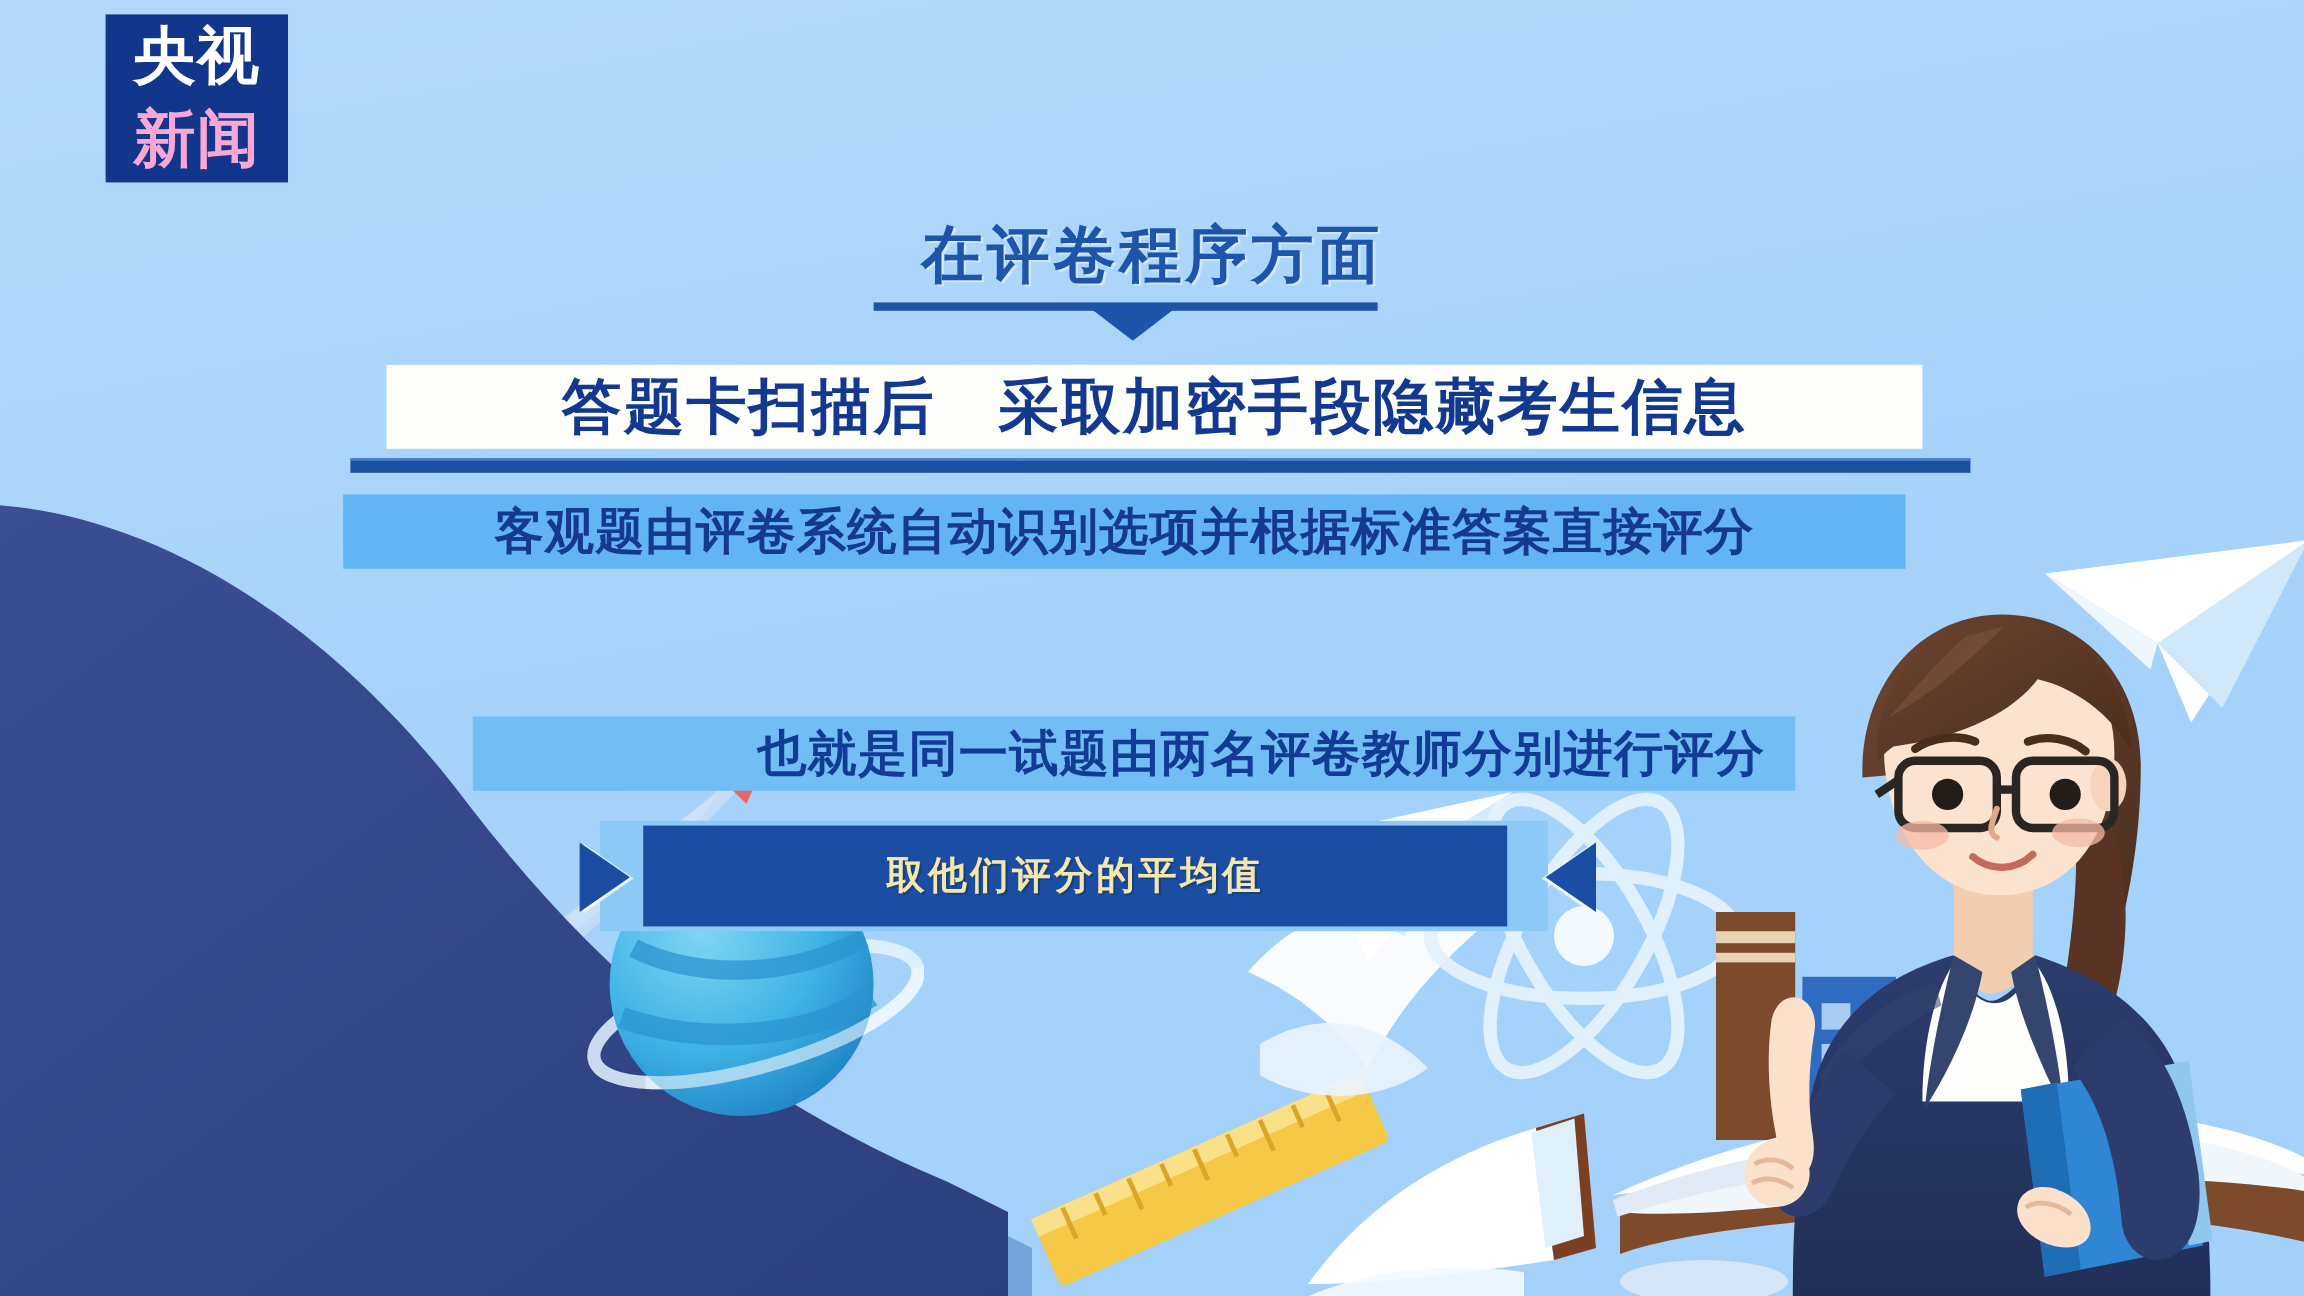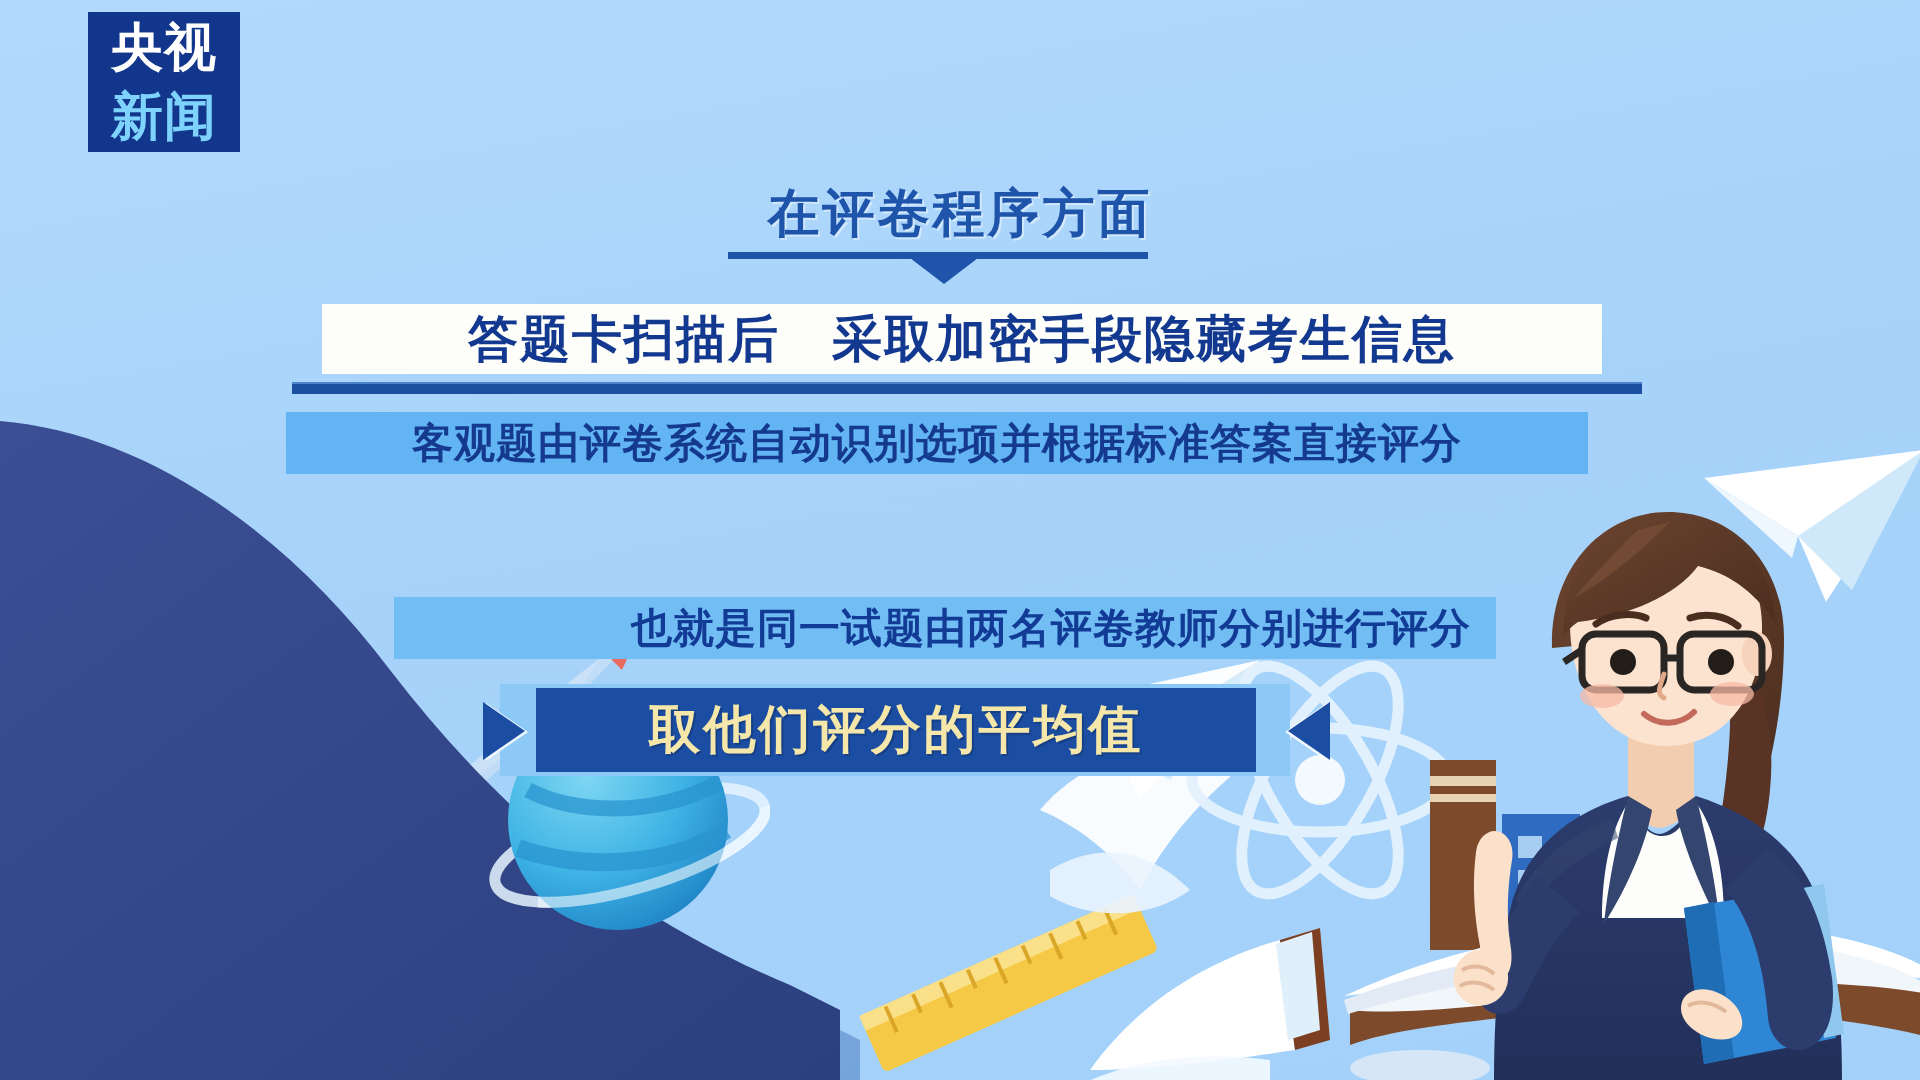--- a/index.html
+++ b/index.html
@@ -27,21 +27,21 @@
   .smallbook{position:absolute;left:1080px;bottom:-10px;width:330px;height:190px;}
 
   
   #logo{position:absolute;left:88px;top:12px;width:152px;height:140px;
         background:#12368c;display:flex;flex-direction:column;
         align-items:center;justify-content:center;box-sizing:border-box;
         padding:22px 4px;}
   #logo .row{font-size:52px;line-height:1.02;font-weight:bold;letter-spacing:1px;
              font-family:"DejaVu Sans","Liberation Sans",sans-serif;white-space:nowrap;}
   #logo .r1{color:#ffffff;}
-  #logo .r2{color:#7dd3fc;margin-top:16px;}
+  #logo .r2{color:#f9a8d4;margin-top:16px;}
 
   
   #content{position:absolute;left:0;top:0;width:1920px;height:1080px;}
 
   .zh{font-family:"DejaVu Sans","Liberation Sans",sans-serif;font-weight:bold;}
 
   
   #title-wrap{position:absolute;left:0;top:185px;width:1920px;text-align:center;}
   #title{display:inline-block;color:#1e55ab;font-size:52px;letter-spacing:3px;
          line-height:1.1;text-shadow:2px 2px 0 rgba(255,255,255,.45);}
@@ -74,21 +74,21 @@
   #band4{position:absolute;left:394px;top:597px;width:1102px;height:62px;background:#72bdf4;}
   #line4{position:absolute;left:394px;top:595px;width:1314px;height:66px;
          display:flex;align-items:center;justify-content:center;
          color:#123b95;font-size:41px;letter-spacing:1px;}
 
   
   #band5-outer{position:absolute;left:500px;top:684px;width:790px;height:92px;background:#8cc9f6;}
   #band5-inner{position:absolute;left:536px;top:688px;width:720px;height:84px;background:#1b4ea3;}
   #line5{position:absolute;left:536px;top:688px;width:720px;height:84px;
          display:flex;align-items:center;justify-content:center;
-         color:#f5e6a9;font-size:52px;letter-spacing:3px;
+         color:#f5e6a9;font-size:32px;letter-spacing:3px;
          text-shadow:2px 2px 0 rgba(0,0,0,.18);}
   #arrow-left{position:absolute;left:483px;top:702px;width:0;height:0;
               border-top:29px solid transparent;border-bottom:29px solid transparent;
               border-left:42px solid #1b4ea3;
               filter:drop-shadow(3px 1px 0 rgba(255,255,255,.85));}
   #arrow-right{position:absolute;left:1288px;top:702px;width:0;height:0;
               border-top:29px solid transparent;border-bottom:29px solid transparent;
               border-right:42px solid #1b4ea3;
               filter:drop-shadow(-3px 1px 0 rgba(255,255,255,.85));}
 

